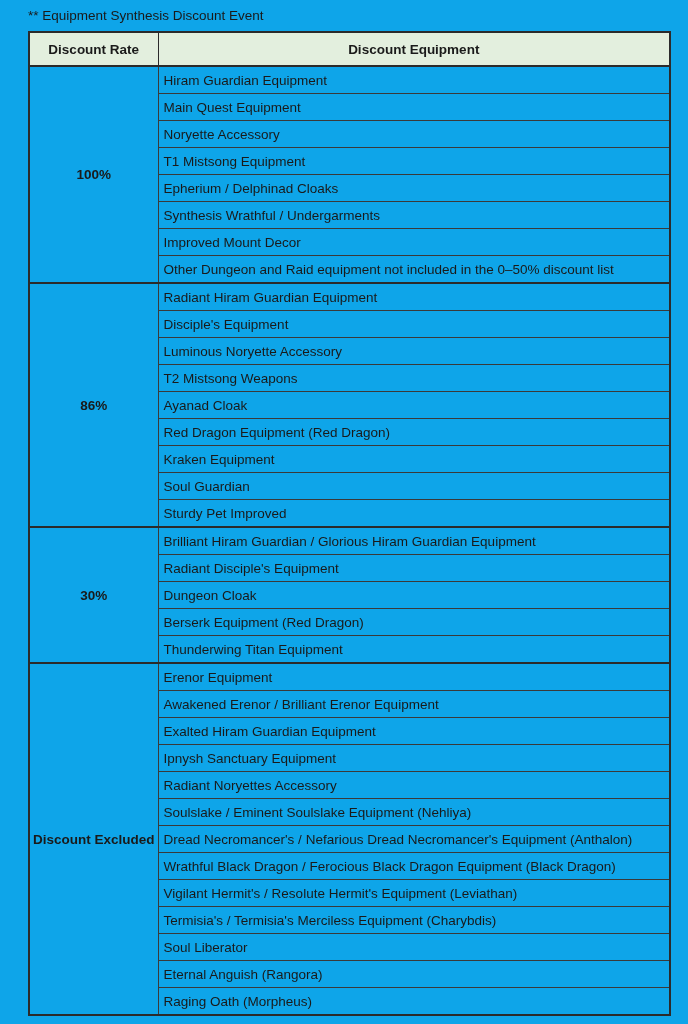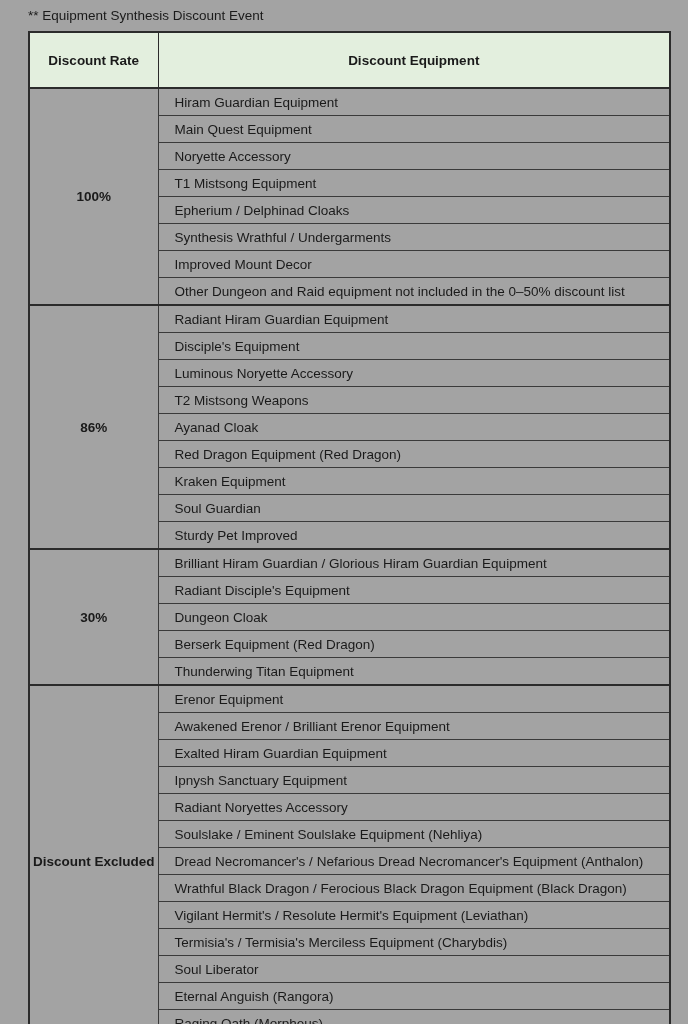--- a/index.html
+++ b/index.html
@@ -6,21 +6,21 @@
     margin: 0;
     padding: 0;
     background: #ffffff;
     font-family: "Liberation Sans", sans-serif;
     color: #1a1a1a;
   }
   .page {
     position: relative;
     width: 688px;
     height: 1024px;
-    background: #a3a3a3;
+    background: #0ea5e9;
     overflow: hidden;
   }
   .page-title {
     position: absolute;
     left: 28px;
     top: 8px;
     font-size: 13.5px;
     line-height: 16px;
     color: #1a1a1a;
     white-space: nowrap;
@@ -37,27 +37,27 @@
   }
   table.discount-table col.col-rate   { width: 129px; }
   table.discount-table col.col-equip  { width: 512px; }
   table.discount-table th {
     border: 1px solid #2b2b2b;
     border-bottom: 2px solid #2b2b2b;
     height: 24px;
     font-weight: bold;
     text-align: center;
     vertical-align: middle;
-    padding: 15px 4px;
+    padding: 4px 4px;
   }
   table.discount-table td {
     border: 1px solid #3a3a3a;
     height: 26px;
     vertical-align: middle;
-    padding: 0 16px;
+    padding: 0 5px;
     overflow: hidden;
     white-space: nowrap;
   }
   table.discount-table td.rate-cell {
     font-weight: bold;
     text-align: center;
     padding: 16px 2px;
   }
   table.discount-table tr.group-start td {
     border-top: 2px solid #2b2b2b;

